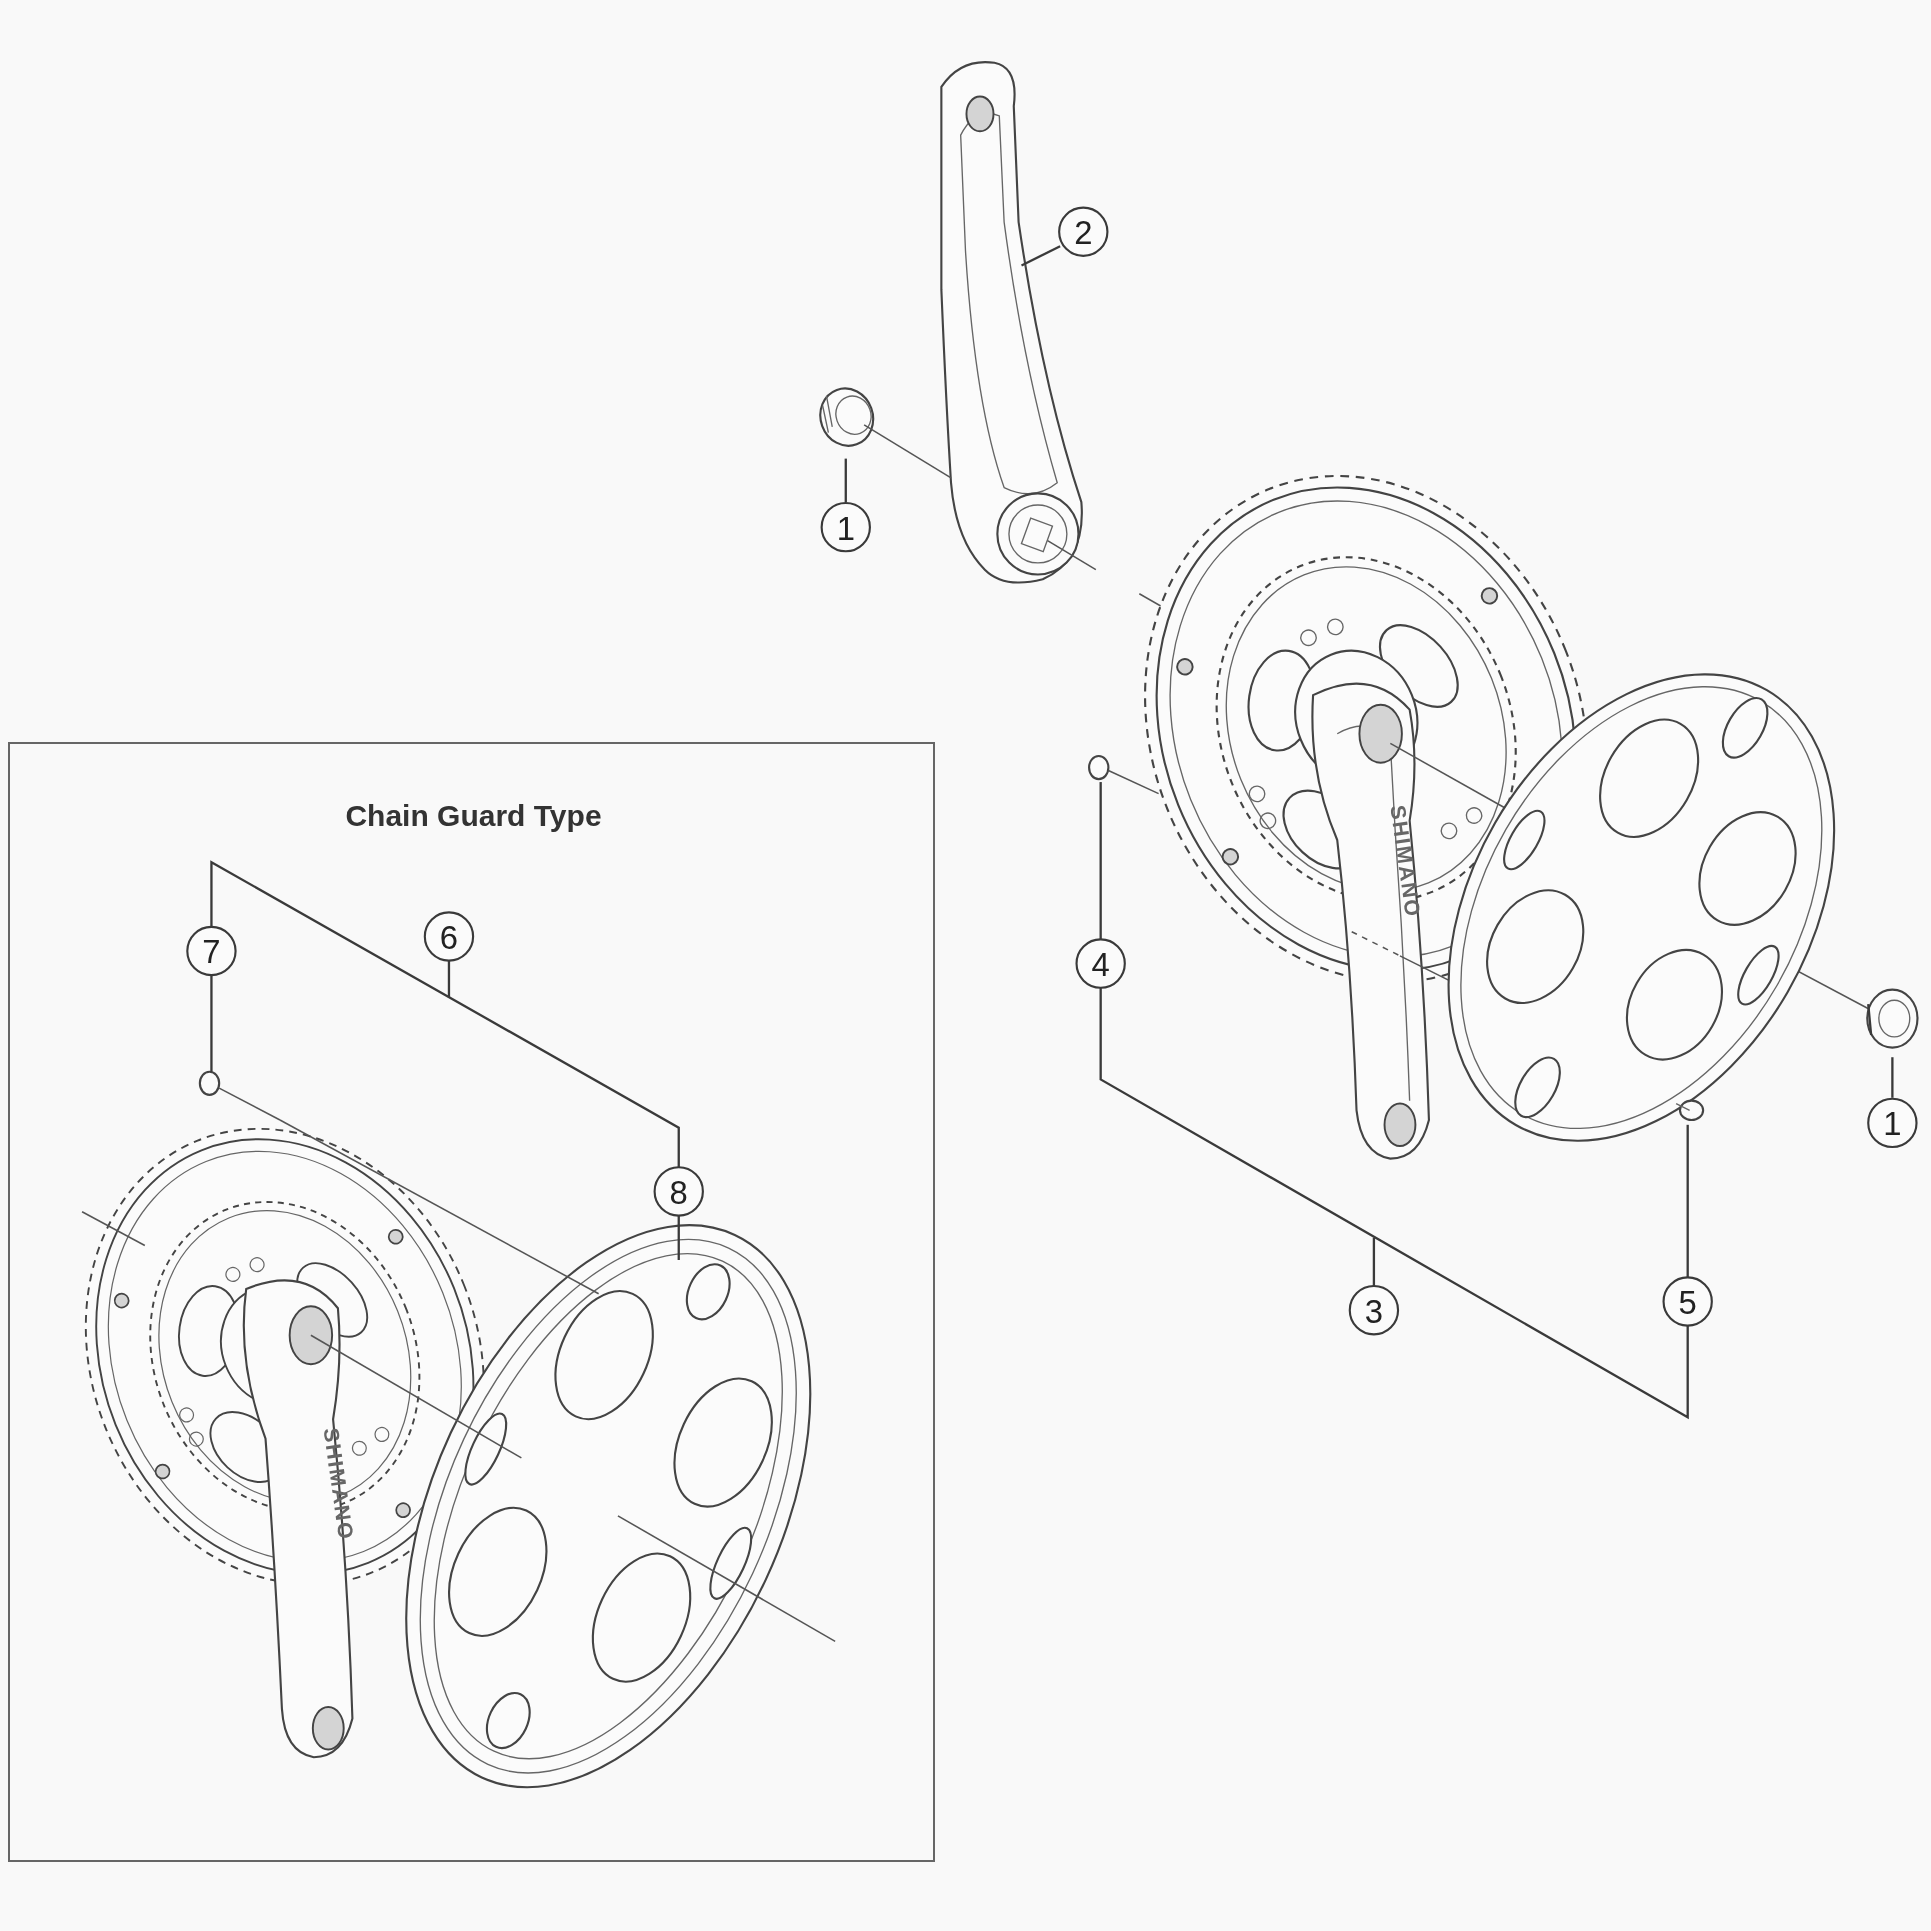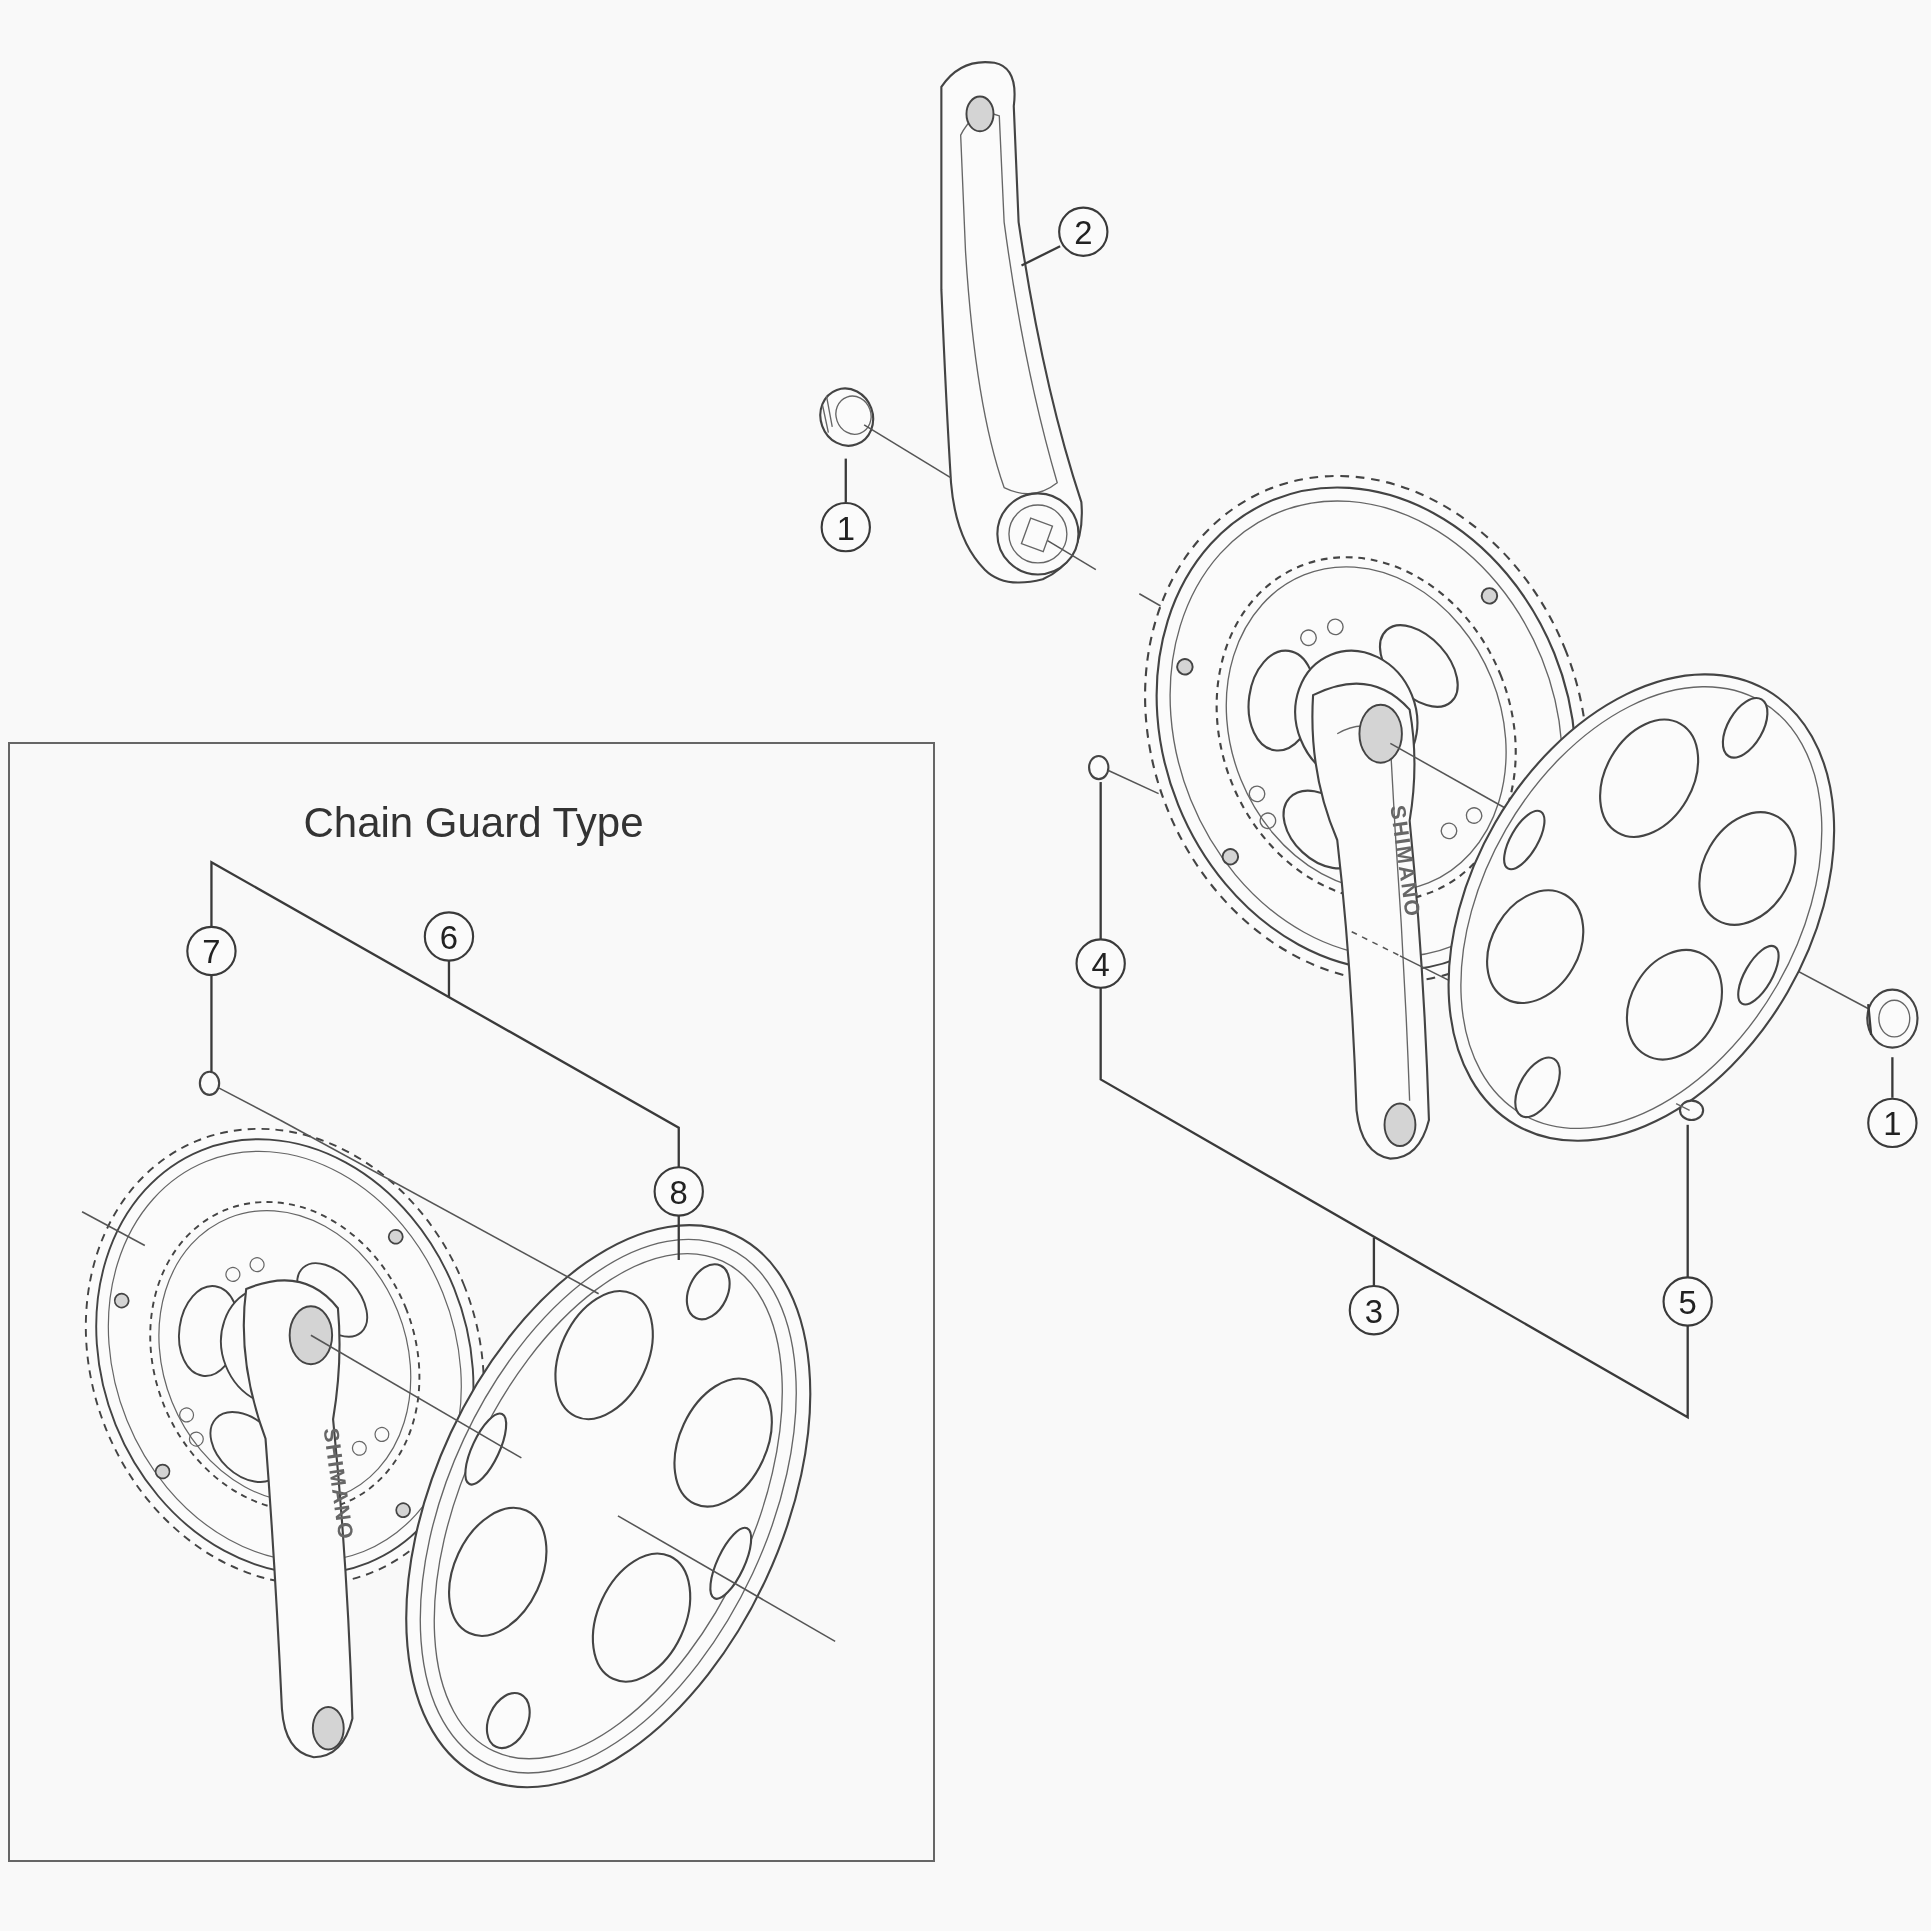--- a/index.html
+++ b/index.html
@@ -8,21 +8,21 @@
   .ln { stroke: #3a3a3a; stroke-width: 2.4; fill: none; }
   .thin { stroke: #555; stroke-width: 1.6; fill: none; }
   .part { stroke: #444; stroke-width: 2.2; fill: #fbfbfb; }
   .part2 { stroke: #666; stroke-width: 1.4; fill: none; }
   .hole { stroke: #444; stroke-width: 2; fill: #d4d4d4; }
   .teeth { stroke: #444; stroke-width: 2.2; fill: #fbfbfb; stroke-dasharray: 9 7; }
   .dash { stroke: #555; stroke-width: 1.6; stroke-dasharray: 6 6; fill: none; }
   .callout circle { stroke: #3a3a3a; stroke-width: 2.2; fill: #fbfbfb; }
   .callout text { font-family: "Liberation Sans", sans-serif; font-size: 34px; fill: #222; text-anchor: middle; dominant-baseline: central; }
   .box { position: absolute; left: 7.7px; top: 742px; width: 927px; height: 1120px; border: 2.9px solid #666; box-sizing: border-box; }
-  .box-title { position: absolute; left: 290px; top: 799px; width: 367px; font-size: 42px; font-weight: normal; color: #333; text-align: center; }
+  .box-title { position: absolute; left: 290px; top: 799px; width: 367px; font-size: 30px; font-weight: bold; color: #333; text-align: center; }
   .brand { font-family: "Liberation Sans", sans-serif; font-size: 22px; font-weight: bold; fill: #666; letter-spacing: 2px; }
 </style>
 </head>
 <body>
 
 <div class="box"></div>
 <div class="box-title">Chain Guard Type</div>
 
 <svg class="diagram" viewBox="0 0 2000 2000">
   <defs>

